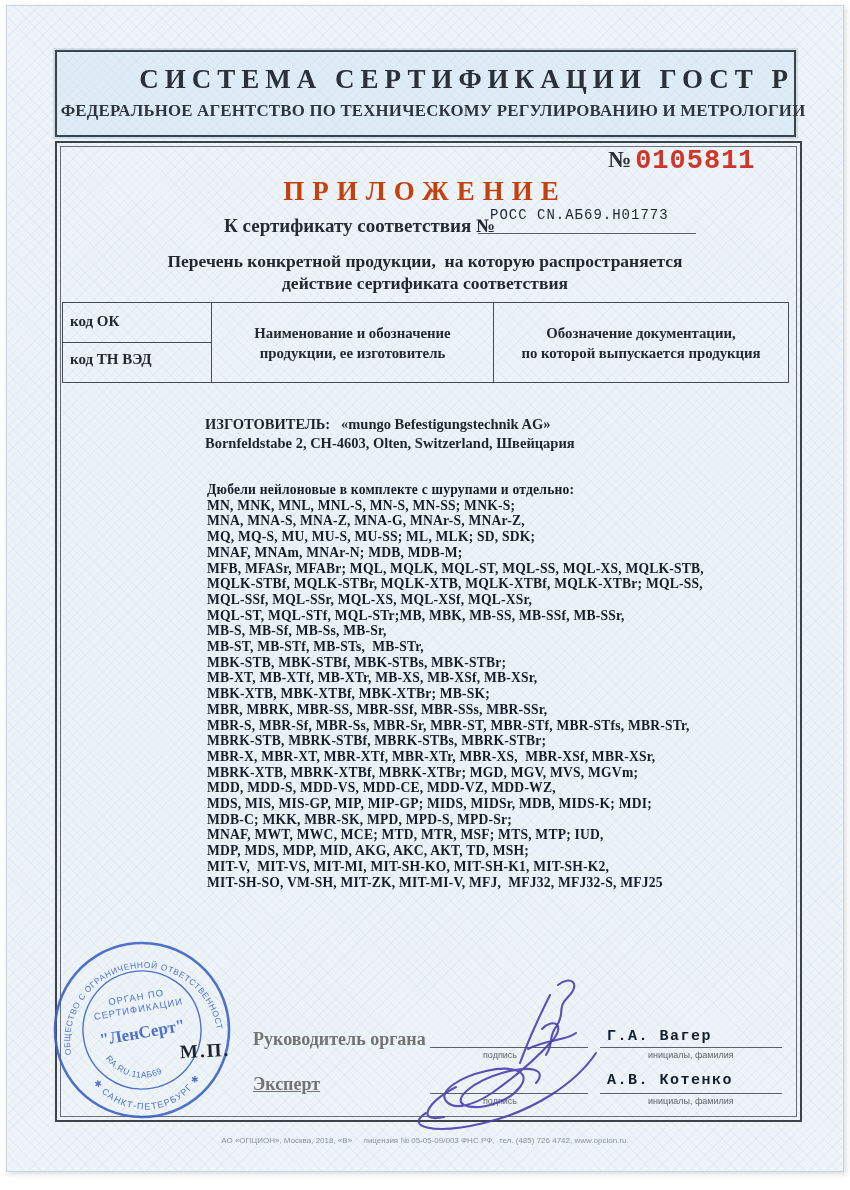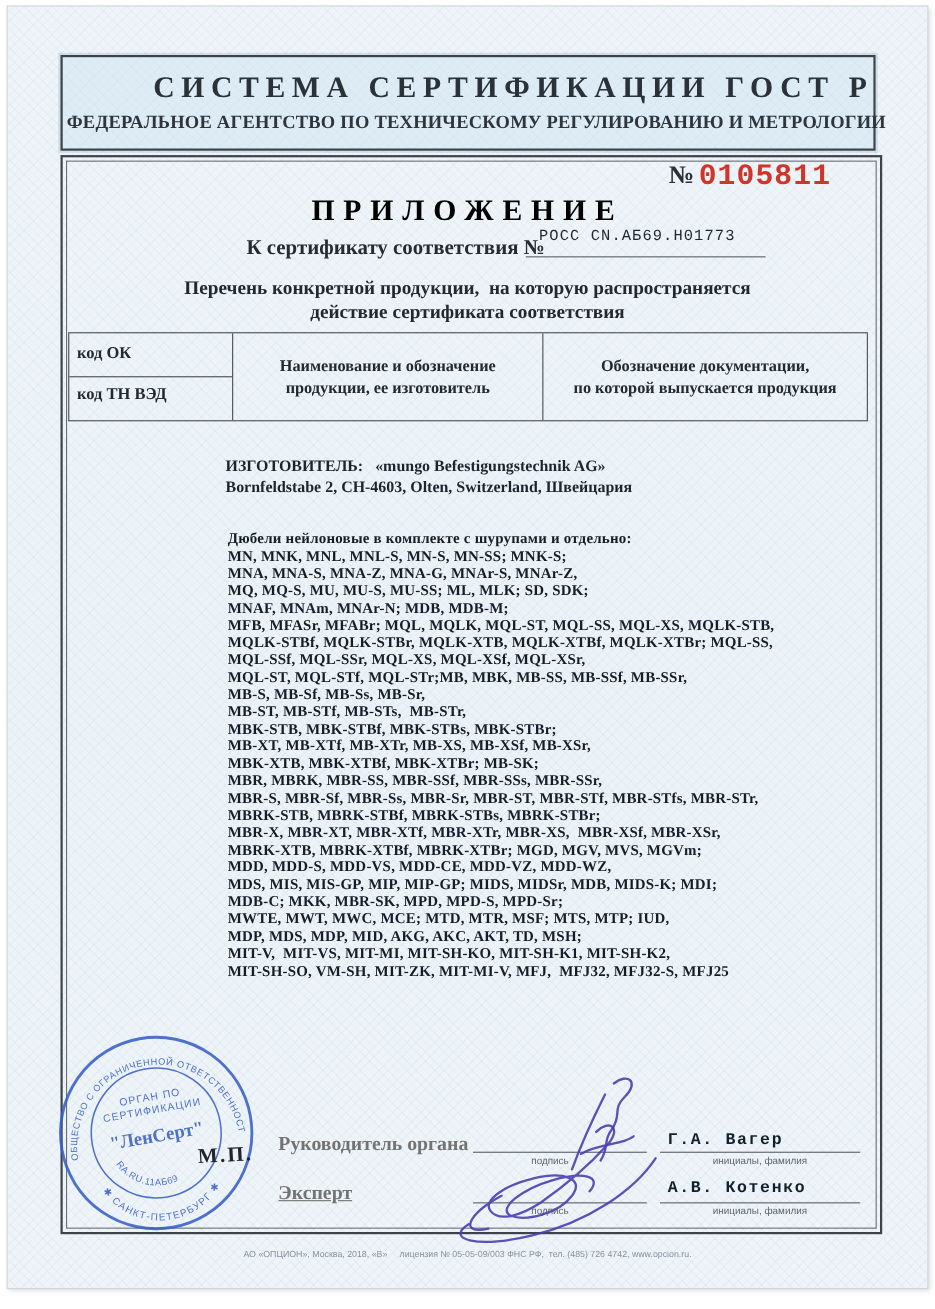--- a/index.html
+++ b/index.html
@@ -43,21 +43,21 @@
 
   .doc-number { position:absolute; left:608px; top:146px; white-space:nowrap; }
   .doc-number .nosign { font-size:23px; font-weight:bold; color:#2b3138; }
   .doc-number .digits {
     font-family:"Liberation Mono", monospace; font-size:27px; font-weight:bold;
     color:#d03529; letter-spacing:1px; vertical-align:-1px;
   }
 
   .title {
     position:absolute; left:0; top:176px; width:100%; text-align:center;
-    font-size:27px; font-weight:bold; letter-spacing:8px; color:#000000;
+    font-size:27px; font-weight:bold; letter-spacing:8px; color:#c2410c;
   }
 
   .cert-line { position:absolute; left:224px; top:215px; font-size:19px; font-weight:bold; color:#252b32; }
   .cert-number {
     position:absolute; left:490px; top:207px; font-family:"Liberation Mono", monospace;
     font-size:14px; color:#1d2631; letter-spacing:1px; white-space:pre;
   }
   .cert-underline { position:absolute; left:478px; top:233px; width:218px; border-top:1px solid #596068; }
 
   .subtitle { position:absolute; width:100%; text-align:center; font-size:17.5px; font-weight:bold; color:#22282f; white-space:pre; }
@@ -185,21 +185,21 @@
       <div class="prod-line">MB-XT, MB-XTf, MB-XTr, MB-XS, MB-XSf, MB-XSr,</div>
       <div class="prod-line">MBK-XTB, MBK-XTBf, MBK-XTBr; MB-SK;</div>
       <div class="prod-line">MBR, MBRK, MBR-SS, MBR-SSf, MBR-SSs, MBR-SSr,</div>
       <div class="prod-line">MBR-S, MBR-Sf, MBR-Ss, MBR-Sr, MBR-ST, MBR-STf, MBR-STfs, MBR-STr,</div>
       <div class="prod-line">MBRK-STB, MBRK-STBf, MBRK-STBs, MBRK-STBr;</div>
       <div class="prod-line">MBR-X, MBR-XT, MBR-XTf, MBR-XTr, MBR-XS,  MBR-XSf, MBR-XSr,</div>
       <div class="prod-line">MBRK-XTB, MBRK-XTBf, MBRK-XTBr; MGD, MGV, MVS, MGVm;</div>
       <div class="prod-line">MDD, MDD-S, MDD-VS, MDD-CE, MDD-VZ, MDD-WZ,</div>
       <div class="prod-line">MDS, MIS, MIS-GP, MIP, MIP-GP; MIDS, MIDSr, MDB, MIDS-K; MDI;</div>
       <div class="prod-line">MDB-C; MKK, MBR-SK, MPD, MPD-S, MPD-Sr;</div>
-      <div class="prod-line">MWTE, MWT, MWC, MCE; MTD, MTR, MSF; MTS, MTP; IUD,</div>
+      <div class="prod-line">MNAF, MWT, MWC, MCE; MTD, MTR, MSF; MTS, MTP; IUD,</div>
       <div class="prod-line">MDP, MDS, MDP, MID, AKG, AKC, AKT, TD, MSH;</div>
       <div class="prod-line">MIT-V,  MIT-VS, MIT-MI, MIT-SH-KO, MIT-SH-K1, MIT-SH-K2,</div>
       <div class="prod-line">MIT-SH-SO, VM-SH, MIT-ZK, MIT-MI-V, MFJ,  MFJ32, MFJ32-S, MFJ25</div>
     </div>
 
   <svg class="stamp-svg" width="184" height="184" viewBox="0 0 184 184" style="transform:rotate(-10deg)">
     <defs>
       <path id="arcOuter" d="M 18,104 A 74,74 0 1 1 166,104"></path>
       <path id="arcBottom" d="M 32,128 A 63,63 0 0 0 152,128"></path>
       <path id="arcInnerCode" d="M 49,108 A 45,45 0 0 0 135,108"></path>

